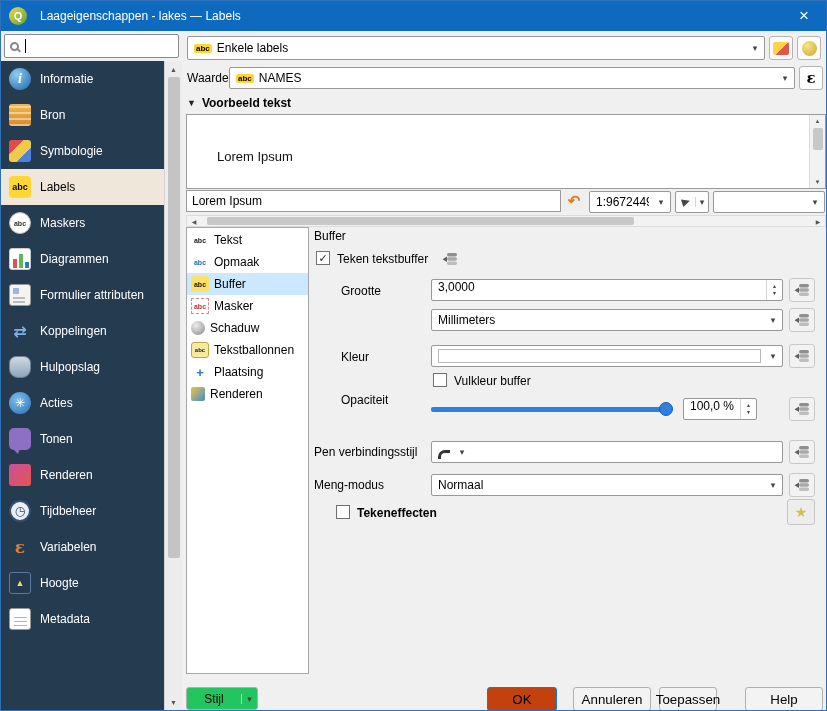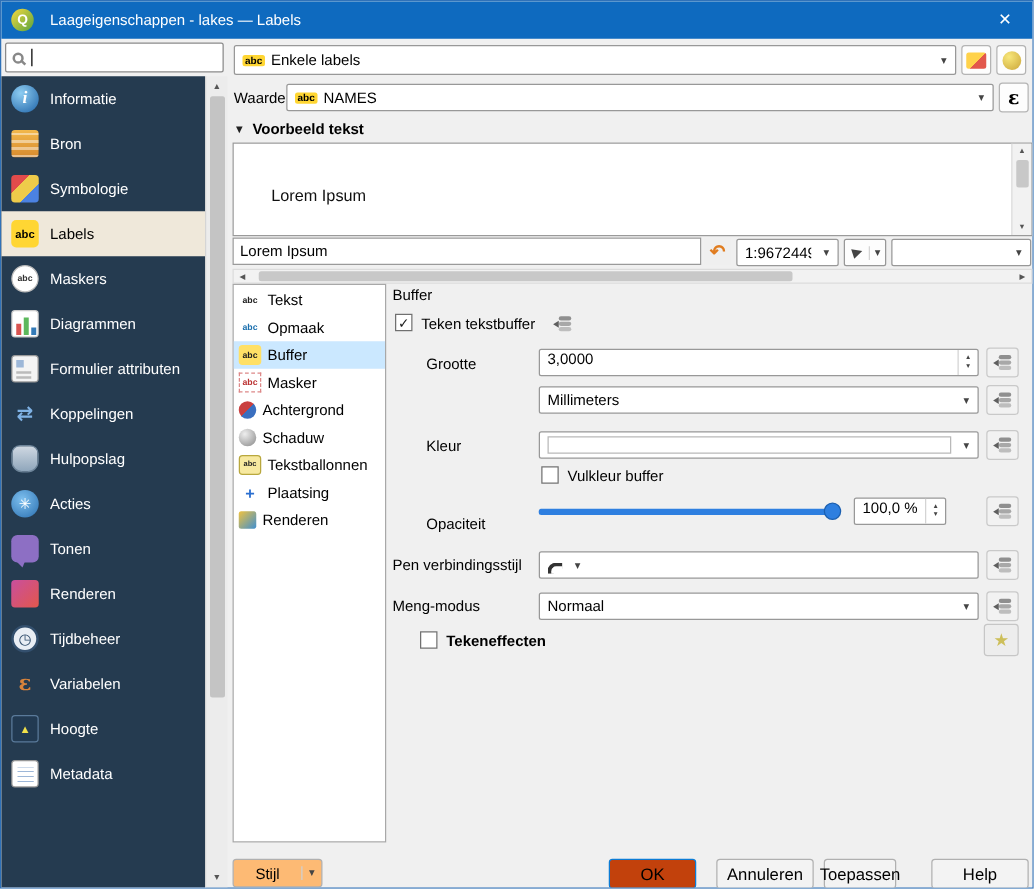--- a/index.html
+++ b/index.html
@@ -101,21 +101,21 @@
   .slider .handle{position:absolute;right:0;top:1px;width:14px;height:14px;border-radius:50%;background:#2e7fe0;border:1px solid #1b5fb0}
   .join-icon{width:12px;height:9px;border-left:3px solid #333;border-top:3px solid #333;border-top-left-radius:7px;margin-top:5px;flex:0 0 auto}
   .swatch{flex:1;height:14px;background:#fff;border:1px solid #b9b9b9}
   .starbtn{position:absolute;left:786px;top:498px;width:28px;height:26px;border:1px solid #c6c6c6;border-radius:3px;background:#ededed;display:flex;align-items:center;justify-content:center;color:#cdbf5a;font-size:14px;cursor:pointer}
 
   .sectionh{position:absolute;left:186px;top:95px;display:flex;align-items:center;gap:6px;font-weight:bold}
   .tri{font-size:9px;color:#222}
   .splitbtn{position:absolute;left:674px;top:190px;width:34px;height:22px;border:1px solid #989898;border-radius:2px;background:#fdfdfd;display:flex;align-items:center}
   .cursor-tri{width:0;height:0;border-left:8px solid #444;border-top:4px solid transparent;border-bottom:4px solid transparent;transform:rotate(-18deg);margin-left:6px}
   .splitbtn .arr2{margin-left:auto;width:13px;text-align:center;font-size:9px;color:#444;border-left:1px solid #d4d4d4}
-  .stijlbtn{position:absolute;left:185px;top:686px;width:72px;height:23px;border:1px solid #b0b0b0;border-radius:3px;background:#fdba74;display:flex;align-items:center;cursor:pointer}
+  .stijlbtn{position:absolute;left:185px;top:686px;width:72px;height:23px;border:1px solid #b0b0b0;border-radius:3px;background:#22c55e;display:flex;align-items:center;cursor:pointer}
   .stijlbtn .stxt{flex:1;text-align:center}
   .stijlbtn .arr3{width:16px;font-size:9px;color:#444;border-left:1px solid #cfcfcf;text-align:center}
   .tb-icon1{width:16px;height:13px;background:linear-gradient(135deg,#ffd24a 55%,#e2574c 55%);border-radius:2px}
   .tb-icon2{width:15px;height:15px;border-radius:50%;background:radial-gradient(circle at 35% 30%,#f8e77a,#caa53a)}
   .undo-g{color:#e07c1f;font-size:15px;font-weight:bold}
   .eps{font-size:15px;font-weight:bold;font-family:"DejaVu Serif",serif}
 </style>
 </head>
 <body>
 
@@ -280,24 +280,20 @@
       </div>
     <div class="li sel">
         <span class="mi mi-buffer">abc</span>
         <span>Buffer</span>
       </div>
     <div class="li">
         <span class="mi mi-masker">abc</span>
         <span>Masker</span>
       </div>
     <div class="li">
-        <span class="mi mi-achtergrond"></span>
-        <span>Achtergrond</span>
-      </div>
-    <div class="li">
         <span class="mi mi-schaduw"></span>
         <span>Schaduw</span>
       </div>
     <div class="li">
         <span class="mi mi-ballon">abc</span>
         <span>Tekstballonnen</span>
       </div>
     <div class="li">
         <span class="mi mi-plaatsing">+</span>
         <span>Plaatsing</span>
@@ -363,21 +359,21 @@
         <rect x="6" y="3" width="10" height="3.4" rx="1.7" fill="#8f8f8f"></rect>
         <rect x="6" y="7.3" width="10" height="3.4" rx="1.7" fill="#a8a8a8"></rect>
         <rect x="6" y="11.6" width="10" height="3.4" rx="1.7" fill="#bdbdbd"></rect>
         <path d="M1.5 9.3 6 6.5v5.6z" fill="#5f5f5f"></path>
       </svg>
   </button>
 
   <span class="cb" style="left:432px;top:372px"></span>
   <span class="label" style="left:453px;top:373px">Vulkleur buffer</span>
 
-  <span class="label" style="left:340px;top:411px">Opaciteit</span>
+  <span class="label" style="left:340px;top:392px">Opaciteit</span>
   <div class="slider">
     <span class="track"></span>
     <span class="handle"></span>
   </div>
   <div class="spin" style="left:682px;top:397px;width:74px">
     <span class="sval">100,0 %</span>
     <span class="sarrows">
         <span>▴</span>
         <span>▾</span>
       </span>

